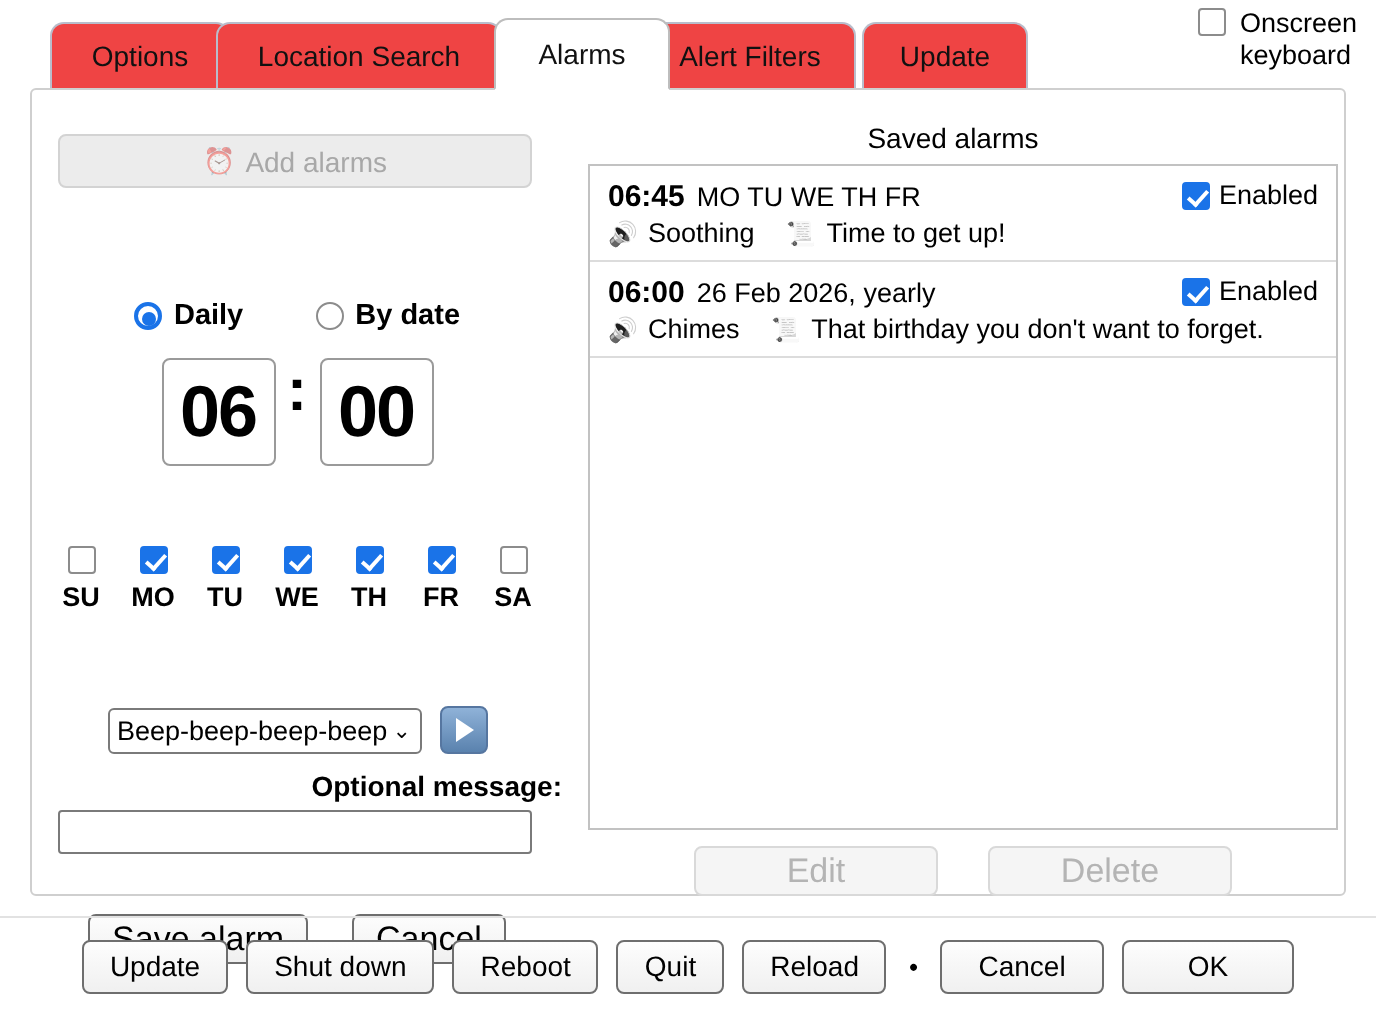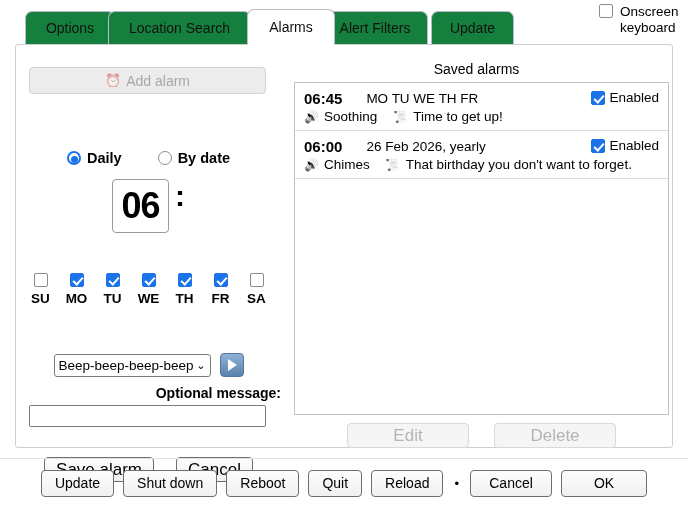--- a/index.html
+++ b/index.html
@@ -13,21 +13,21 @@
     overflow: hidden;
   }
   #root { position: relative; width: 688px; height: 508px; }
 
   
   .tabbar {
     position: absolute; left: 0; top: 0; width: 688px; height: 46px;
   }
   .tab {
     position: absolute; top: 11px; height: 33px;
-    background: #15803d;
+    background: #ef4444;
     border: 1px solid #b9bdcb;
     border-bottom: none;
     border-radius: 7px 7px 0 0;
     display: flex; align-items: center; justify-content: center;
     font-size: 14px; color: #111; padding: 0 14px;
     white-space: nowrap;
   }
   .tab.active {
     background: #ffffff;
     border: 1px solid #bdbdbd;
@@ -175,21 +175,21 @@
   .alarmlist {
     position: absolute; left: 13px; top: 37px; width: 375px; height: 333px;
     border: 1px solid #c2c2c2; background: #ffffff; overflow: hidden;
   }
   .alarmrow {
     padding: 7px 9px 6px 9px;
     border-bottom: 1px solid #dcdcdc;
     position: relative;
   }
   .ar-top { display: flex; align-items: center; font-size: 13.5px; }
-  .ar-time { font-weight: bold; font-size: 15px; margin-right: 24px; }
+  .ar-time { font-weight: bold; font-size: 15px; margin-right: 6px; }
   .ar-when { font-size: 13.5px; }
   .ar-en {
     position: absolute; right: 9px; top: 7px;
     display: flex; align-items: center; gap: 4px; font-size: 13.5px;
   }
   .ar-bot {
     display: flex; align-items: center; gap: 5px;
     font-size: 13.5px; margin-top: 2px;
   }
   .ar-bot .ico { font-size: 12px; filter: grayscale(1) contrast(1.3); }
@@ -239,37 +239,38 @@
       <span class="lbl"><span>Onscreen</span><br><span>keyboard</span></span>
     </div>
   </div>
 
   <div class="panel">
 
     <div class="leftcol">
 
       <div class="addalarm">
         <span class="ico">⏰</span>
-        <span>Add alarm</span>
+        <span>Add alarms</span>
       </div>
 
       <div class="moderow">
         <div class="modeopt">
           <span class="rb on"></span>
           <span>Daily</span>
         </div>
         <div class="modeopt">
           <span class="rb"></span>
           <span>By date</span>
         </div>
       </div>
 
       <div class="timerow">
         <div class="timebox">06</div>
         <div class="colon">:</div>
+        <div class="timebox">00</div>
       </div>
 
       <div class="days">
         <div class="day">
           <span class="cb"></span>
           <span class="nm">SU</span>
         </div>
         <div class="day">
           <span class="cb on"></span>
           <span class="nm">MO</span>

